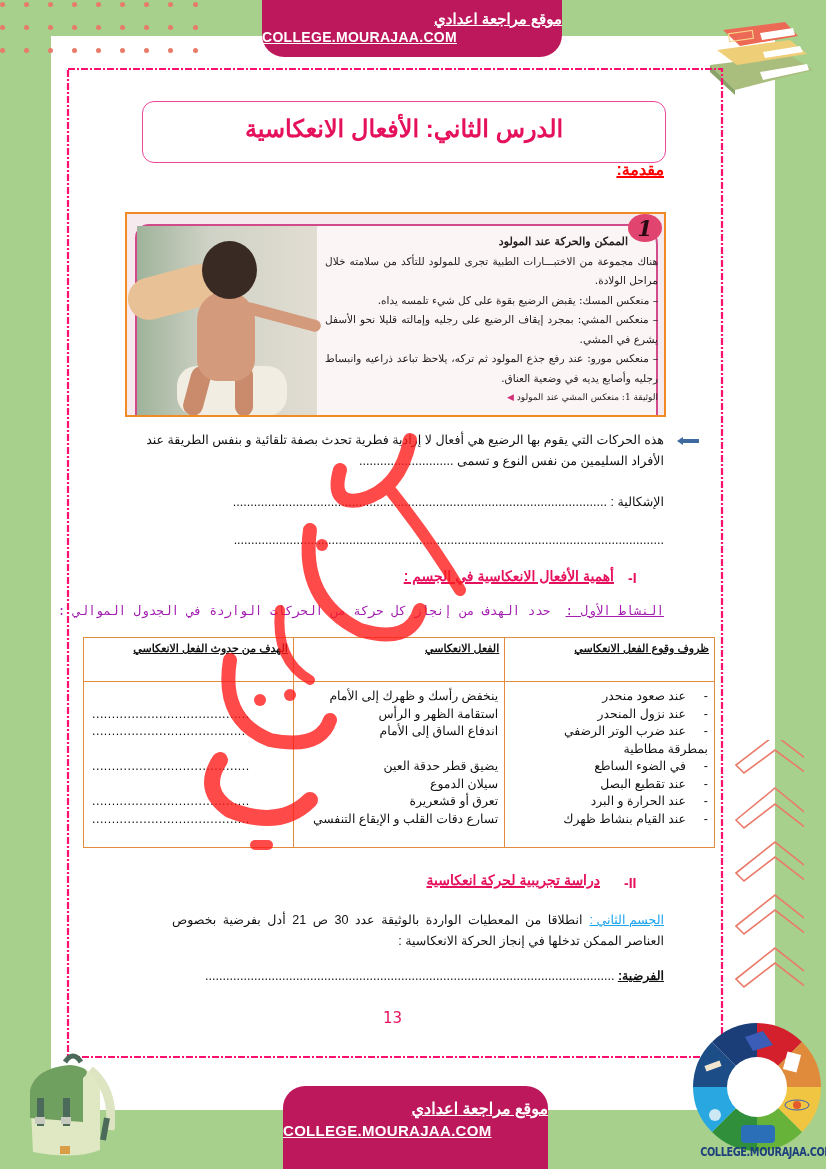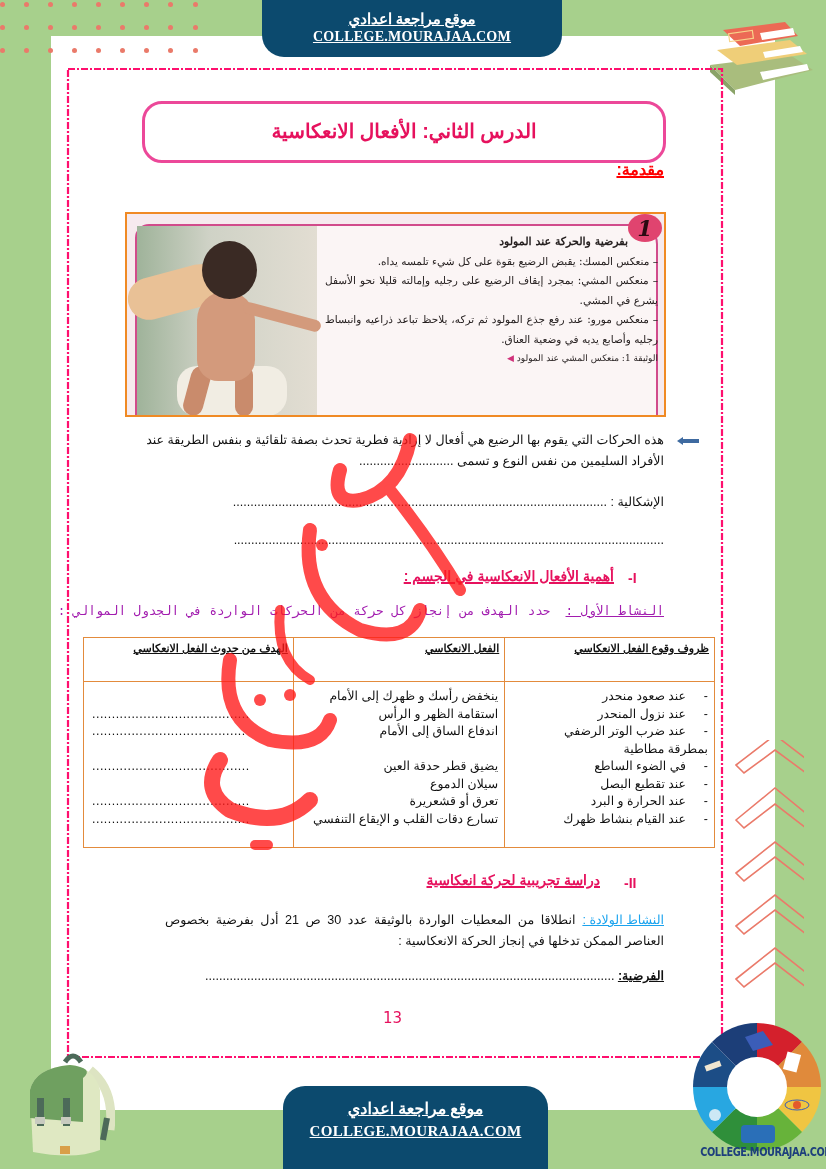--- a/index.html
+++ b/index.html
@@ -8,31 +8,31 @@
 
   
   .g-top { position: absolute; left: 0; top: 0; width: 826px; height: 36px; background: #a7d08c; }
   .g-left { position: absolute; left: 0; top: 0; width: 51px; height: 1169px; background: #a7d08c; }
   .g-right { position: absolute; left: 775px; top: 0; width: 51px; height: 1169px; background: #a7d08c; }
   .g-bottom { position: absolute; left: 0; top: 1110px; width: 826px; height: 59px; background: #a7d08c; }
 
   .dots { position: absolute; left: 0; top: 0; width: 200px; height: 54px; }
   .dots span { position: absolute; width: 5px; height: 5px; border-radius: 50%; background: #ea7a6a; }
 
-  .banner { position: absolute; background: #0c4a6e; color: #fff; text-align: center; font-family: Liberation Serif, serif; font-weight: bold; }
+  .banner { position: absolute; background: #be185d; color: #fff; font-family: Liberation Sans, sans-serif; font-weight: bold; }
   .banner-top { left: 262px; top: 0; width: 300px; height: 57px; border-radius: 0 0 22px 22px; padding-top: 10px; }
   .banner-bottom { left: 283px; top: 1086px; width: 265px; height: 83px; border-radius: 22px 22px 0 0; padding-top: 12px; }
   .banner .ar { font-size: 15px; text-decoration: underline; line-height: 18px; direction: rtl; }
   .banner .en { font-size: 14px; text-decoration: underline; line-height: 18px; letter-spacing: 0.3px; }
 
   .chevrons { position: absolute; left: 734px; top: 740px; width: 70px; height: 300px; }
 
   .title-box { position: absolute; left: 142px; top: 101px; width: 524px; height: 62px;
-    border: 3px solid #ec4899; border-radius: 20px; text-align: center; direction: rtl;
-    color: #e6115d; font-weight: bold; font-size: 20px; line-height: 54px; }
+    border: 1px solid #ec4899; border-radius: 12px; text-align: center; direction: rtl;
+    color: #e6115d; font-weight: bold; font-size: 24px; line-height: 54px; }
 
   .intro-label { position: absolute; right: 162px; top: 160px; color: #ff0000; font-weight: bold;
     font-size: 16px; text-decoration: underline; text-decoration-thickness: 2px; direction: rtl; }
 
   .doc-figure { position: absolute; left: 125px; top: 212px; width: 541px; height: 205px;
     border: 2px solid #f08a24; background: #f6eaee; overflow: hidden; }
   .doc-inner { position: absolute; left: 8px; top: 10px; right: 6px; bottom: -4px; border: 2px solid #d14b8b; border-radius: 14px 20px 0 0; background: #fbf5f5; }
   .doc-photo { position: absolute; left: 10px; top: 12px; width: 180px; height: 190px;
     background: linear-gradient(90deg, #9fb39a 0%, #cfd2c6 40%, #e2ddd2 100%); }
   .baby-head { position: absolute; left: 65px; top: 15px; width: 55px; height: 58px; border-radius: 50%; background: #3a2a24; }
@@ -154,21 +154,22 @@
     <div class="hand"></div>
     <div class="diaper"></div>
     <div class="baby-leg1"></div>
     <div class="baby-leg2"></div>
     <div class="baby-body"></div>
     <div class="baby-arm"></div>
     <div class="baby-head"></div>
   </div>
   <div class="doc-num">1</div>
   <div class="doc-text">
-    <div class="h">بفرضية والحركة عند المولود</div>
+    <div class="h">الممكن والحركة عند المولود</div>
+    <div>هناك مجموعة من الاختبـــارات الطبية تجرى للمولود للتأكد من سلامته خلال مراحل الولادة.</div>
     <div>– منعكس المسك: يقبض الرضيع بقوة على كل شيء تلمسه يداه.</div>
     <div>– منعكس المشي: بمجرد إيقاف الرضيع على رجليه وإمالته قليلا نحو الأسفل يشرع في المشي.</div>
     <div>– منعكس مورو: عند رفع جذع المولود ثم تركه، يلاحظ تباعد ذراعيه وانبساط رجليه وأصابع يديه في وضعية العناق.</div>
     <div class="cap"><span>الوثيقة 1: منعكس المشي عند المولود</span> <span class="tri">◀</span></div>
   </div>
 </div>
 
 <svg class="arrow-icon" viewBox="0 0 22 8">
   <path d="M0 4 L6 0 L6 2 L22 2 L22 6 L6 6 L6 8 Z" fill="#3e6aa0"></path>
 </svg>
@@ -229,21 +230,21 @@
         <div>........................................</div>
         <div>........................................</div>
       </td>
     </tr>
   </tbody>
 </table>
 
 <div class="sec-num" style="left:624px;top:875px">-II</div>
 <div class="sec-title" style="right:226px;top:872px"><span class="u">دراسة تجريبية لحركة انعكاسية</span></div>
 <div class="para" style="right:162px;top:910px;width:540px;text-align:justify;text-align-last:right">
-  <div style="white-space:nowrap"><span class="lbl" style="color:#1aa3ee;text-decoration:underline">النشاط الولادة :</span>&nbsp;&nbsp;<span style="word-spacing:3px">انطلاقا من المعطيات الواردة بالوثيقة عدد 30 ص 21 أدل بفرضية بخصوص</span></div>
+  <div style="white-space:nowrap"><span class="lbl" style="color:#1aa3ee;text-decoration:underline">الجسم الثاني :</span>&nbsp;&nbsp;<span style="word-spacing:3px">انطلاقا من المعطيات الواردة بالوثيقة عدد 30 ص 21 أدل بفرضية بخصوص</span></div>
   <div>العناصر الممكن تدخلها في إنجاز الحركة الانعكاسية :</div>
 </div>
 <div class="para" style="right:162px;top:966px;white-space:nowrap">
   <span style="font-weight:bold;text-decoration:underline">الفرضية:</span>
   <span>.....................................................................................................................</span>
 </div>
 
 <div class="page-num">13</div>
 
 <svg class="watermark" viewBox="0 0 340 440">

